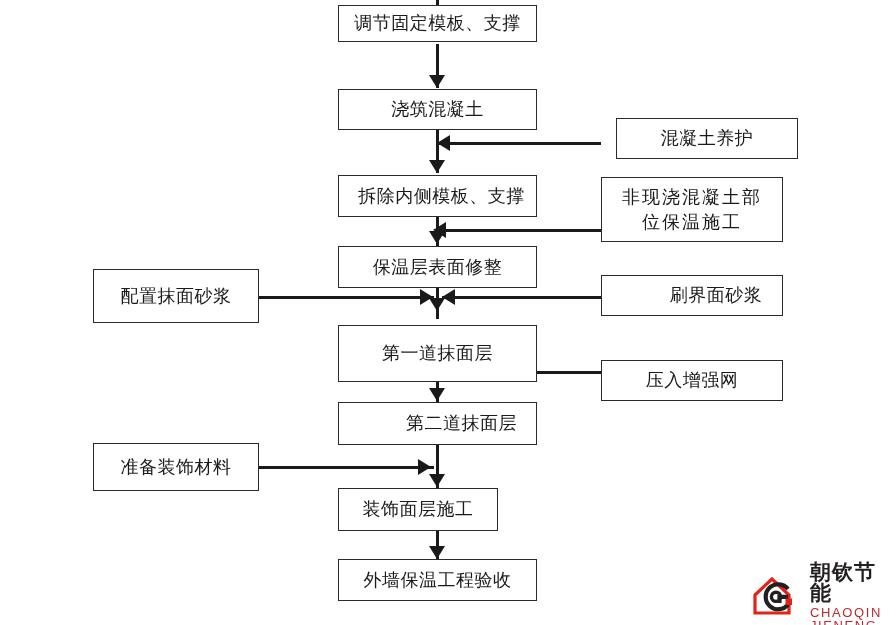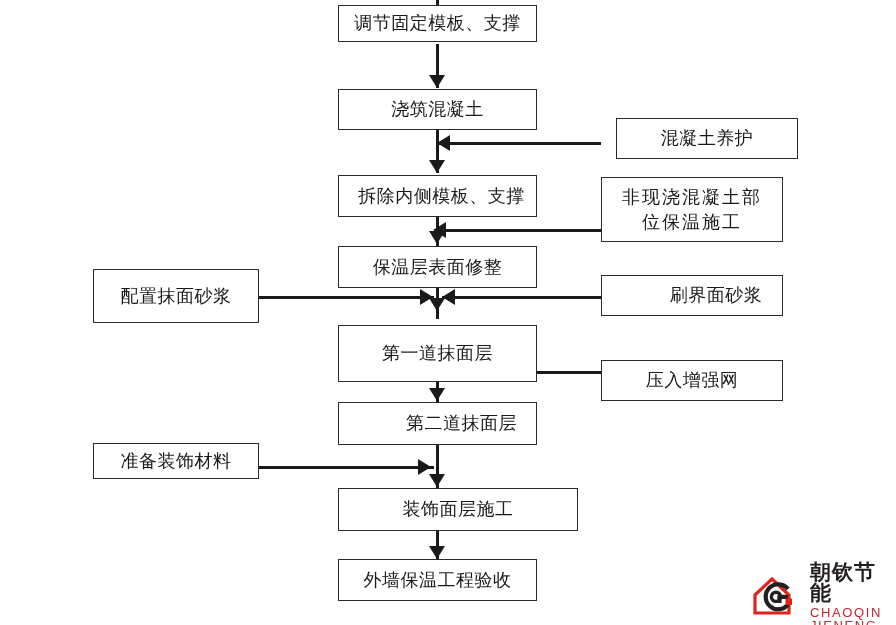--- a/index.html
+++ b/index.html
@@ -170,21 +170,21 @@
   </div>
 
   <div class="node" style="left:338px; top:317px; width:199px; height:57px;margin-top:8px;">
     <span class="label">第一道抹面层</span>
   </div>
 
   <div class="node" style="left:338px; top:402px; width:199px; height:43px;padding-left:48px;">
     <span class="label">第二道抹面层</span>
   </div>
 
-  <div class="node" style="left:338px; top:488px; width:240px; height:43px;">
+  <div class="node" style="left:338px; top:488px; width:160px; height:43px;">
     <span class="label">装饰面层施工</span>
   </div>
 
   <div class="node" style="left:338px; top:559px; width:199px; height:42px;">
     <span class="label">外墙保温工程验收</span>
   </div>
 
   <div class="node" style="left:616px; top:118px; width:182px; height:41px;">
     <span class="label">混凝土养护</span>
   </div>
@@ -199,21 +199,21 @@
   </div>
 
   <div class="node" style="left:601px; top:360px; width:182px; height:41px;">
     <span class="label">压入增强网</span>
   </div>
 
   <div class="node" style="left:93px; top:269px; width:166px; height:54px;">
     <span class="label">配置抹面砂浆</span>
   </div>
 
-  <div class="node" style="left:93px; top:443px; width:166px; height:36px;">
+  <div class="node" style="left:93px; top:443px; width:166px; height:48px;">
     <span class="label">准备装饰材料</span>
   </div>
 
   <div id="logo">
     <div class="mark">
       <svg width="46" height="42" viewBox="0 0 46 42" xmlns="http://www.w3.org/2000/svg">
 
         <path d="M3 20 L20 4 L37 20 L37 38 L3 38 Z" fill="none" stroke="#e2231a" stroke-width="3.2" stroke-linejoin="miter"></path>
 
         <path d="M36 14 a12.5 12.5 0 1 0 0 15.5" fill="none" stroke="#231f20" stroke-width="4.2" stroke-linecap="butt"></path>

